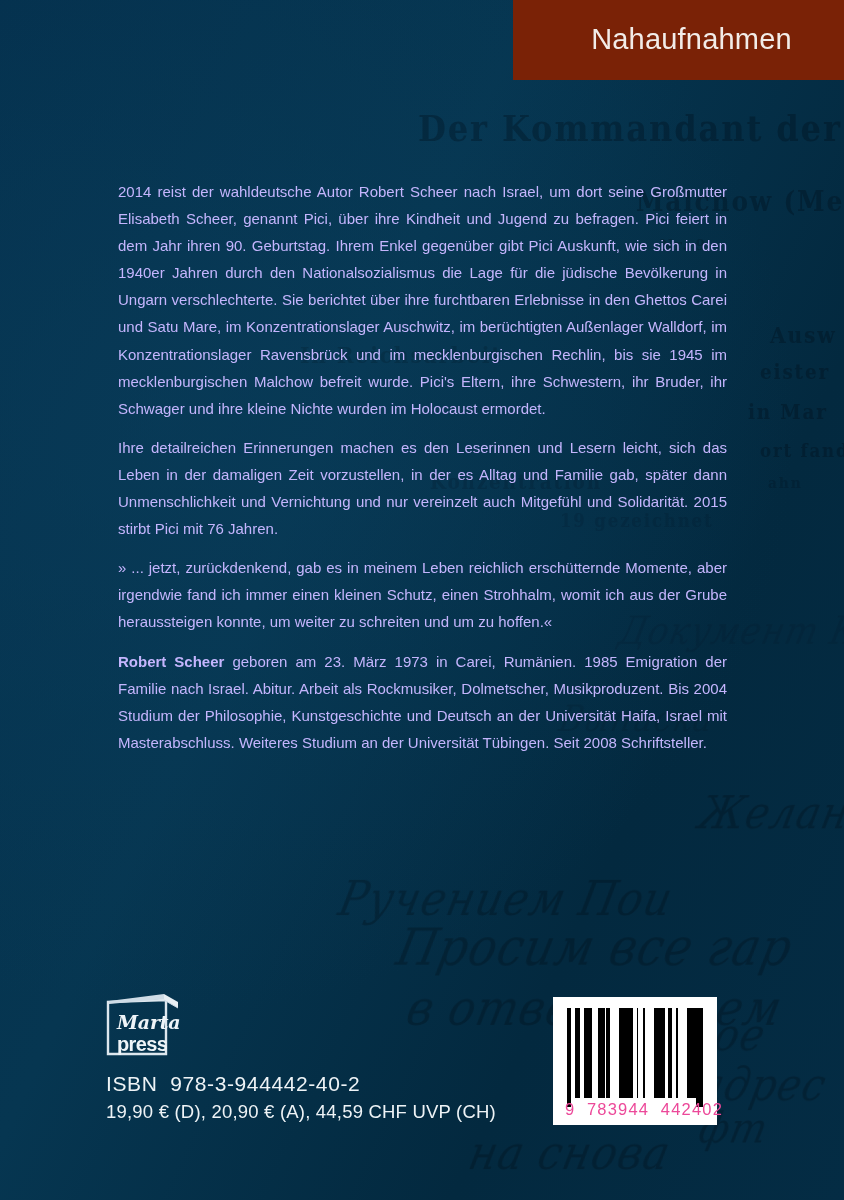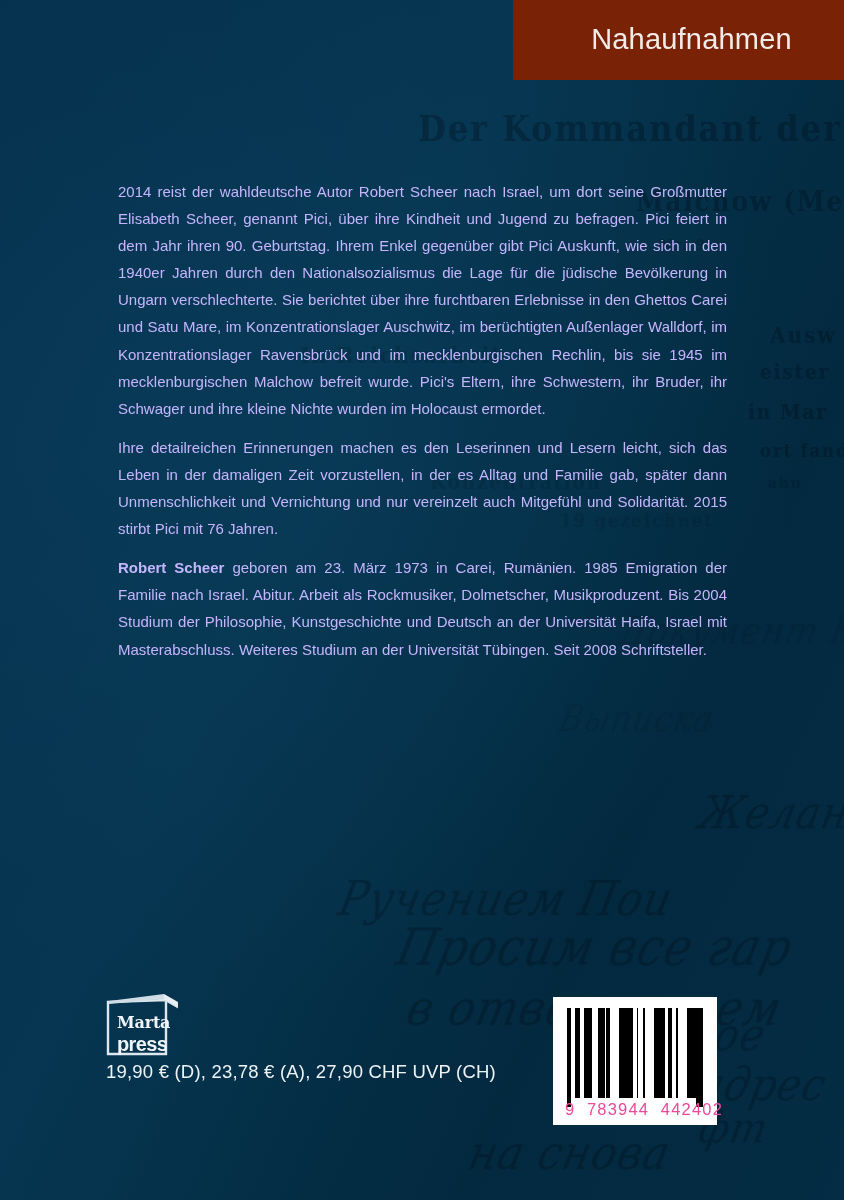--- a/index.html
+++ b/index.html
@@ -226,40 +226,42 @@
     <div class="bg-doc script hand-10">Выписка</div>
   </div>
 
   <div class="banner">
     <div class="banner-title">Nahaufnahmen</div>
   </div>
 
   <div class="content">
     <p class="para">2014 reist der wahldeutsche Autor Robert Scheer nach Israel, um dort seine Großmutter Elisabeth Scheer, genannt Pici, über ihre Kindheit und Jugend zu befragen. Pici feiert in dem Jahr ihren 90. Geburtstag. Ihrem Enkel gegenüber gibt Pici Auskunft, wie sich in den 1940er Jahren durch den Nationalsozialismus die Lage für die jüdische Bevölkerung in Ungarn verschlechterte. Sie berichtet über ihre furchtbaren Erlebnisse in den Ghettos Carei und Satu Mare, im Konzentrationslager Auschwitz, im berüchtigten Außenlager Walldorf, im Konzentrationslager Ravensbrück und im mecklenburgischen Rechlin, bis sie 1945 im mecklenburgischen Malchow befreit wurde. Pici's Eltern, ihre Schwestern, ihr Bruder, ihr Schwager und ihre kleine Nichte wurden im Holocaust ermordet.</p>
     <p class="para">Ihre detailreichen Erinnerungen machen es den Leserinnen und Lesern leicht, sich das Leben in der damaligen Zeit vorzustellen, in der es Alltag und Familie gab, später dann Unmenschlichkeit und Vernichtung und nur vereinzelt auch Mitgefühl und Solidarität. 2015 stirbt Pici mit 76 Jahren.</p>
+    <p class="para gap-block">» ... jetzt, zurückdenkend, gab es in meinem Leben reichlich erschütternde Momente, aber irgendwie fand ich immer einen kleinen Schutz, einen Strohhalm, womit ich aus der Grube heraussteigen konnte, um weiter zu schreiten und um zu hoffen.«</p>
     <p class="para gap-block-sm"><span class="bold-name">Robert Scheer</span><span> geboren am 23. März 1973 in Carei, Rumänien. 1985 Emigration der Familie nach Israel. Abitur. Arbeit als Rockmusiker, Dolmetscher, Musikproduzent. Bis 2004 Studium der Philosophie, Kunstgeschichte und Deutsch an der Universität Haifa, Israel mit Masterabschluss. Weiteres Studium an der Universität Tübingen. Seit 2008 Schriftsteller.</span></p>
   </div>
 
   <div class="footer">
     <div class="publisher-row">
       <div class="logo-mark">
         <svg class="logo-svg" width="82" height="64" viewBox="0 0 82 64">
           <path d="M2 10 L2 62 L60 62 L60 8 Z" fill="none" stroke="#dde7ee" stroke-width="2.4"></path>
           <path d="M3 9 L58 2 L58 7 L3 12 Z" fill="#cfdce6" stroke="none"></path>
           <path d="M58 2 L72 10 L72 16 L58 8 Z" fill="#e8eff4" stroke="none"></path>
           <path d="M58 8 L72 16" stroke="#cfdce6" stroke-width="1"></path>
         </svg>
         <div style="position:absolute;left:11px;top:22px;width:62px;">
-          <div style="font-family:'DejaVu Serif',serif;font-weight:700;color:#eef4f8;font-size:16px;line-height:17px;letter-spacing:-0.2px;">Marta</div>
+          <div style="font-family:'DejaVu Serif',serif;font-style:italic;font-weight:700;color:#eef4f8;font-size:19px;line-height:17px;letter-spacing:-0.2px;">Marta</div>
           <div style="font-family:'Liberation Sans',sans-serif;font-weight:700;color:#eef4f8;font-size:20px;line-height:21px;letter-spacing:-0.6px;margin-top:3px;">press</div>
         </div>
       </div>
     </div>
 
-    <div class="price-line">19,90 € (D), 23,78 € (A), 27,90 CHF UVP (CH)</div>
+    <div class="isbn-line">ISBN  978-3-944442-40-2</div>
+    <div class="price-line">19,90 € (D), 20,90 € (A), 44,59 CHF UVP (CH)</div>
   </div>
 
   <div class="barcode-box">
     <div class="barcode-bars">
         <div class="bar" style="flex:2;margin-bottom:-9px;"></div>
         <div class="bar" style="flex:1;margin-bottom:-9px;"></div>
         <div class="" style="flex:1;"></div>
         <div class="" style="flex:2;"></div>
         <div class="bar" style="flex:2;"></div>
         <div class="bar" style="flex:1;"></div>

